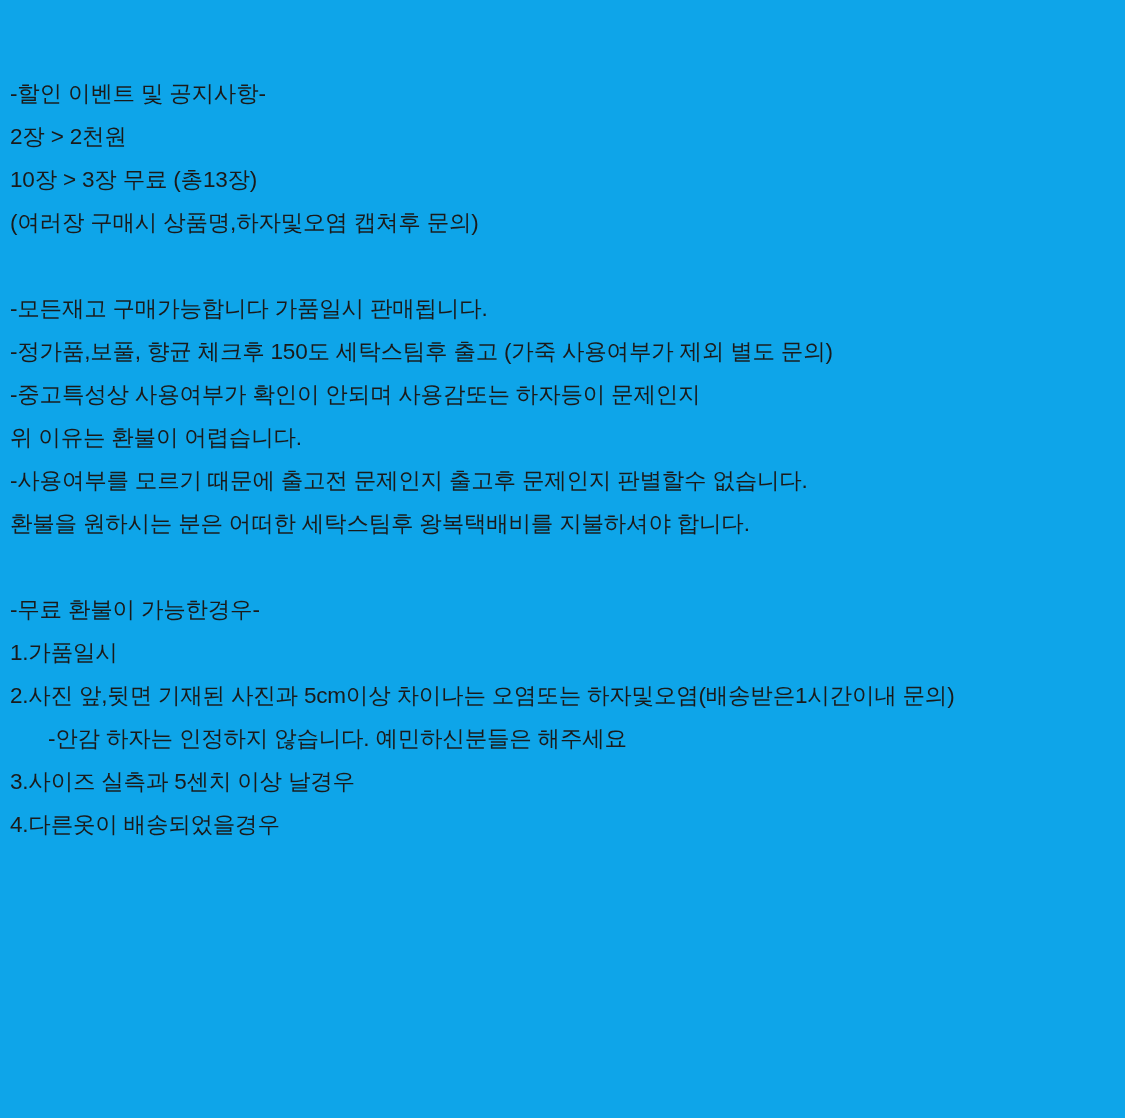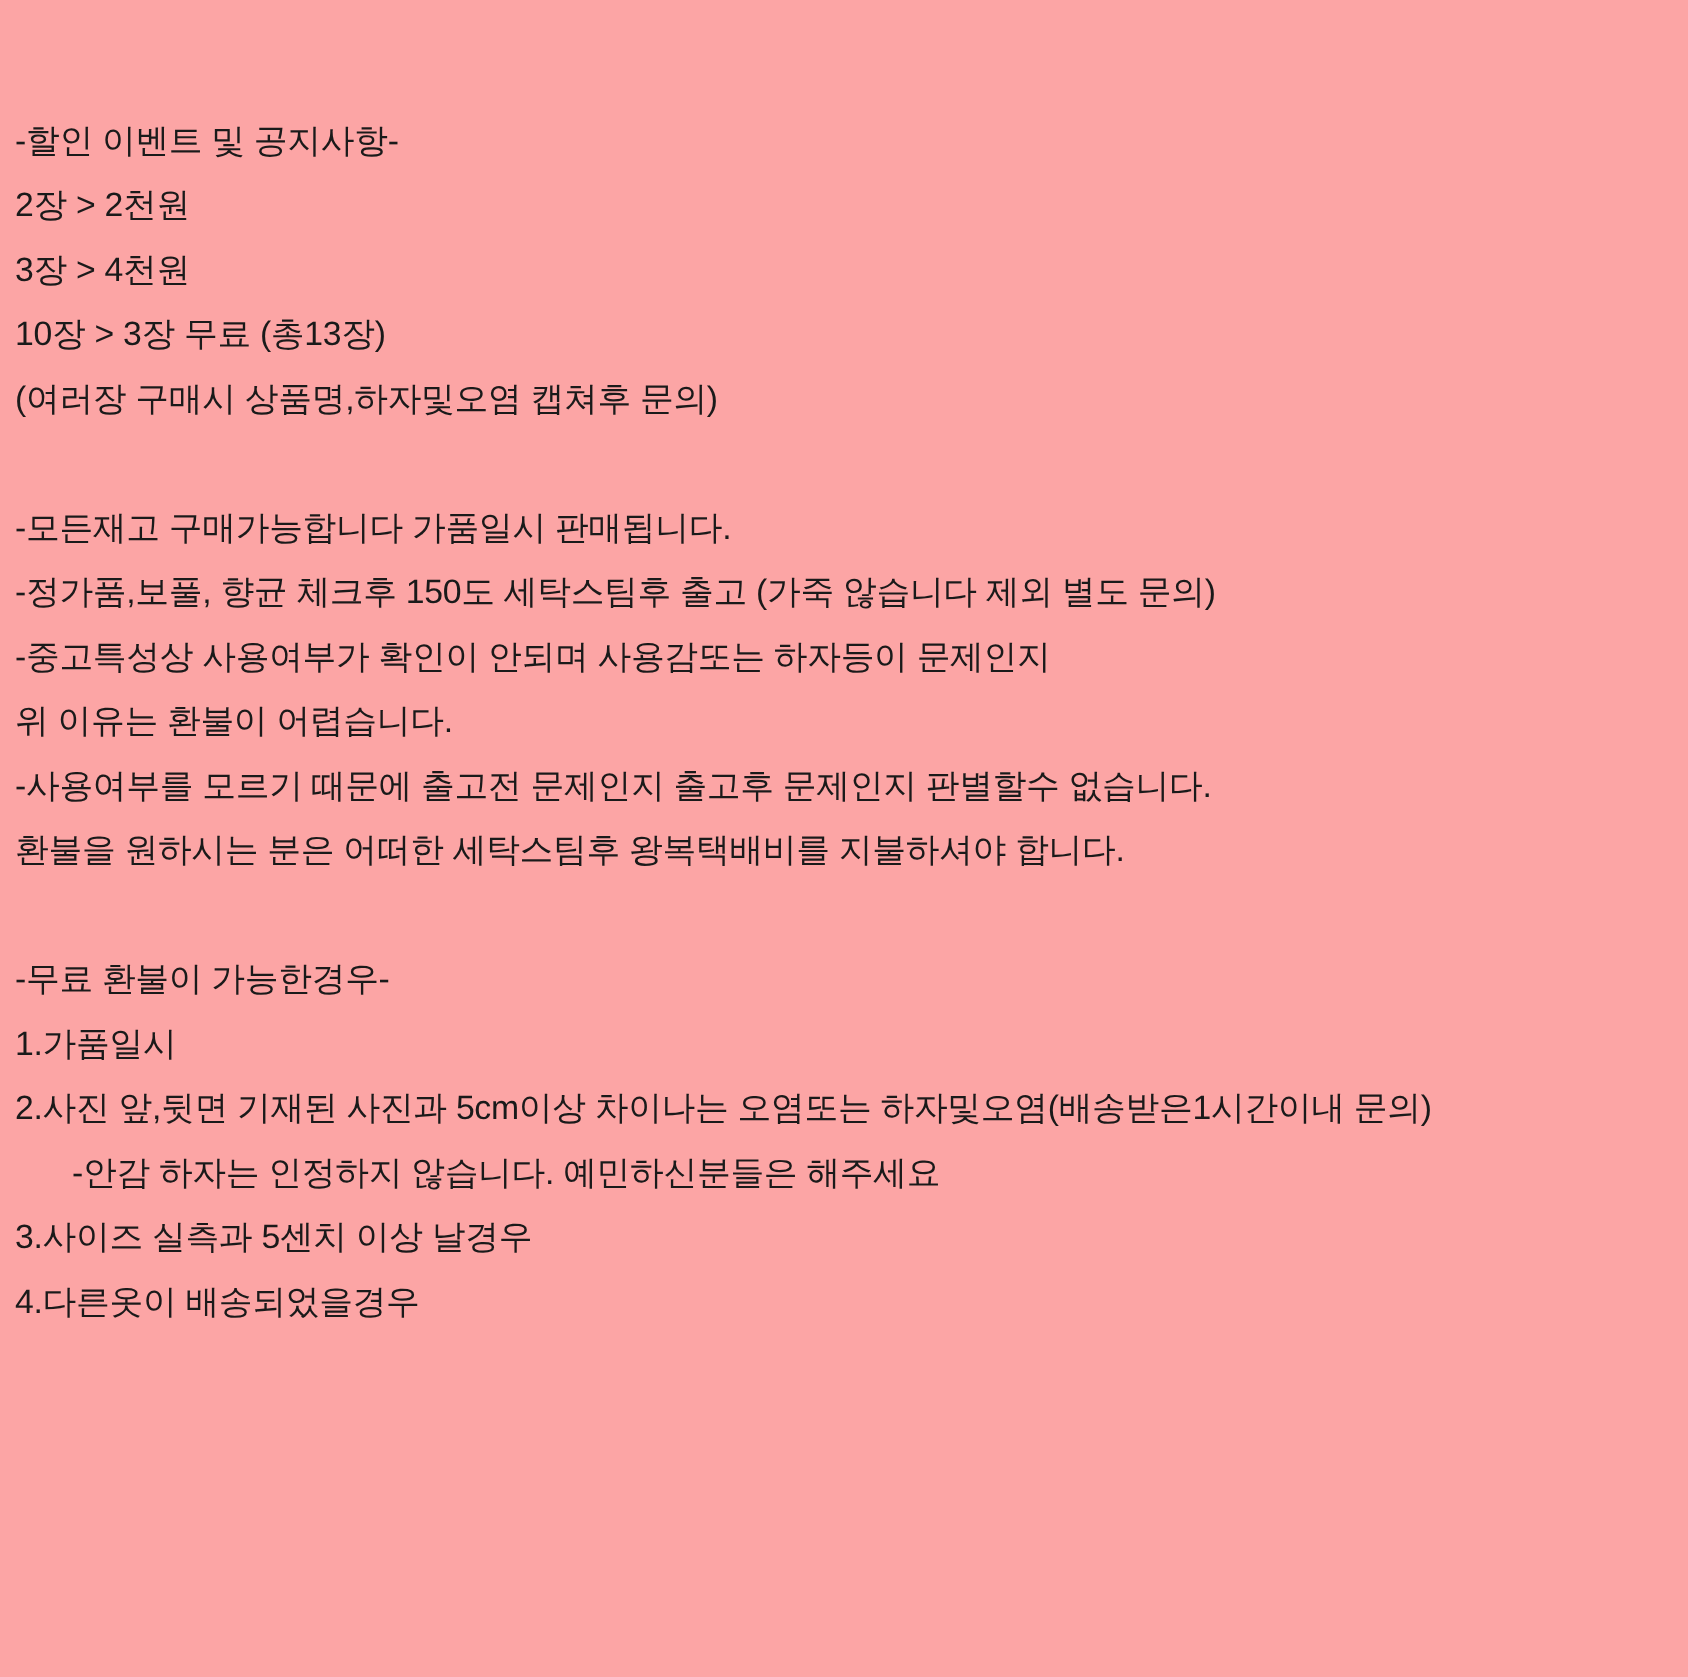--- a/index.html
+++ b/index.html
@@ -12,21 +12,21 @@
     background: #fcf6d8;
     font-family: "Liberation Sans", "DejaVu Sans", sans-serif;
     color: #1a1a1a;
     overflow: hidden;
   }
   .page {
     width: 1125px;
     height: 1118px;
     box-sizing: border-box;
     padding: 72px 0 0 10px;
-    background: #fca5a5;
+    background: #0ea5e9;
   }
   .block {
     margin: 0;
   }
   .line {
     font-size: 22.5px;
     line-height: 43px;
     white-space: pre;
     letter-spacing: -0.2px;
   }
@@ -38,30 +38,29 @@
   }
 </style>
 </head>
 <body>
 
 <div class="page">
 
   <div class="block">
     <div class="line">-할인 이벤트 및 공지사항-</div>
     <div class="line">2장 &gt; 2천원</div>
-    <div class="line">3장 &gt; 4천원</div>
     <div class="line">10장 &gt; 3장 무료 (총13장)</div>
     <div class="line">(여러장 구매시 상품명,하자및오염 캡쳐후 문의)</div>
   </div>
 
   <div class="spacer"></div>
 
   <div class="block">
     <div class="line">-모든재고 구매가능합니다 가품일시 판매됩니다.</div>
-    <div class="line">-정가품,보풀, 향균 체크후 150도 세탁스팀후 출고 (가죽 않습니다 제외 별도 문의)</div>
+    <div class="line">-정가품,보풀, 향균 체크후 150도 세탁스팀후 출고 (가죽 사용여부가 제외 별도 문의)</div>
     <div class="line">-중고특성상 사용여부가 확인이 안되며 사용감또는 하자등이 문제인지</div>
     <div class="line">위 이유는 환불이 어렵습니다.</div>
     <div class="line">-사용여부를 모르기 때문에 출고전 문제인지 출고후 문제인지 판별할수 없습니다.</div>
     <div class="line">환불을 원하시는 분은 어떠한 세탁스팀후 왕복택배비를 지불하셔야 합니다.</div>
   </div>
 
   <div class="spacer"></div>
 
   <div class="block">
     <div class="line">-무료 환불이 가능한경우-</div>

